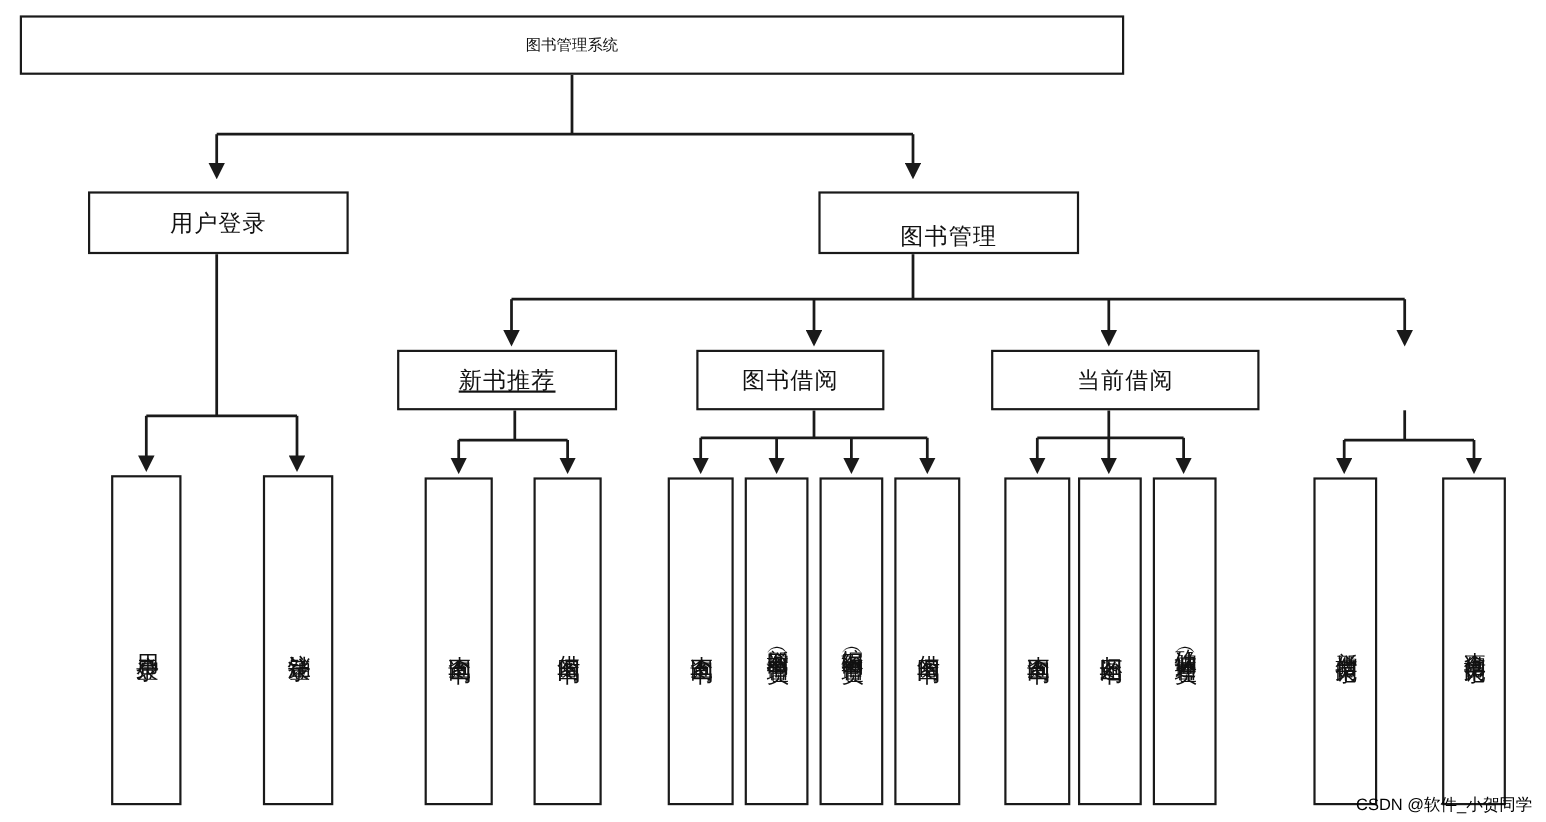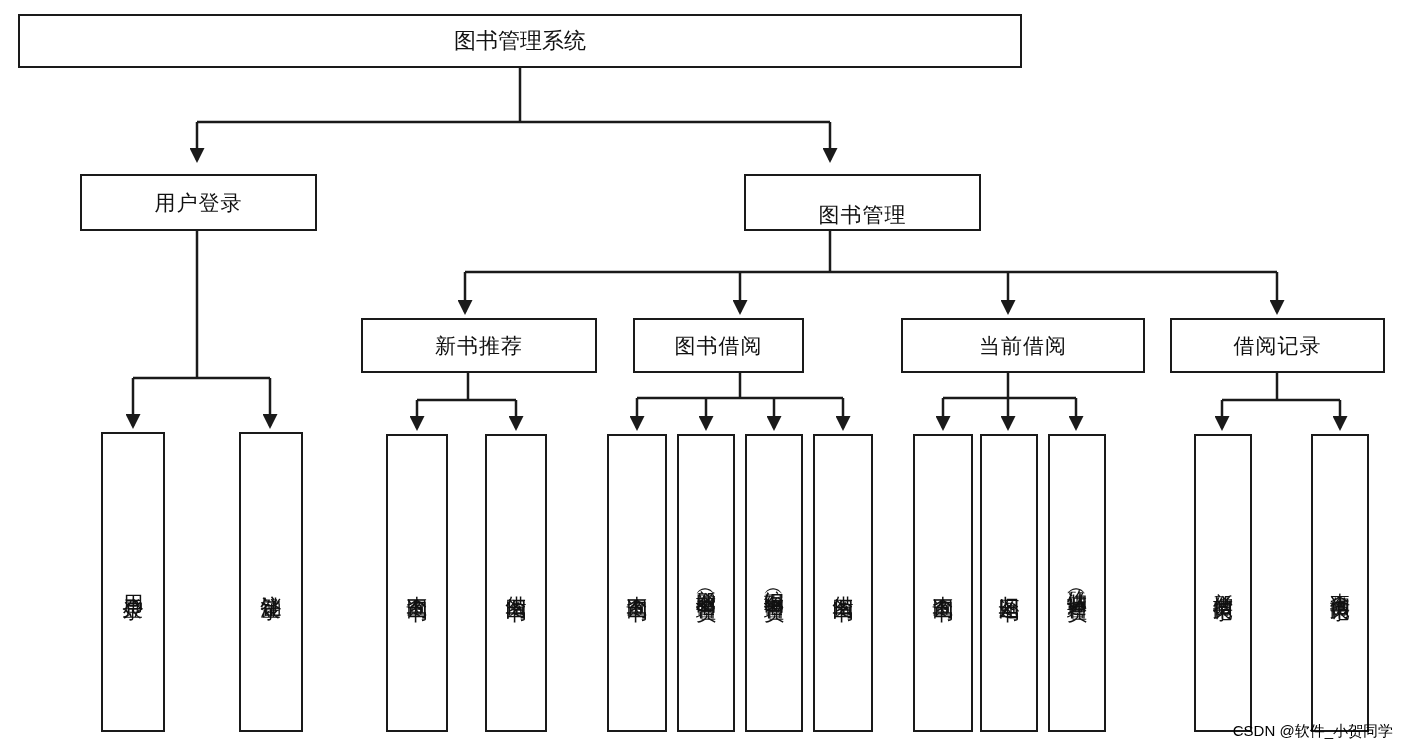--- a/index.html
+++ b/index.html
@@ -31,21 +31,21 @@
     align-items: center;
     justify-content: center;
     color: #111111;
     z-index: 2;
   }
   .node.h {
     font-size: 21px;
     letter-spacing: 1px;
   }
   .node.root {
-    font-size: 22px;
+    font-size: 14px;
   }
   .node.v {
     font-size: 21px;
     writing-mode: vertical-rl;
     text-orientation: upright;
     letter-spacing: 2px;
     line-height: 1.05;
     padding: 8px 0;
   }
   .node.v .txt {
@@ -124,31 +124,28 @@
     <span class="txt">图书管理系统</span>
   </div>
 
   <div class="node h" style="left:80px; top:174px; width:237px; height:57px;">
     <span class="txt">用户登录</span>
   </div>
   <div class="node h" style="left:744px; top:174px; width:237px; height:57px;align-items:flex-end;">
     <span class="txt">图书管理</span>
   </div>
 
-  <div class="node h" style="left:361px; top:318px; width:236px; height:55px;">
+  <div class="node h" style="left:361px; top:318px; width:200px; height:55px;text-decoration:underline;">
     <span class="txt">新书推荐</span>
   </div>
   <div class="node h" style="left:633px; top:318px; width:171px; height:55px;">
     <span class="txt">图书借阅</span>
   </div>
   <div class="node h" style="left:901px; top:318px; width:244px; height:55px;align-items:center;">
     <span class="txt">当前借阅</span>
-  </div>
-  <div class="node h" style="left:1170px; top:318px; width:215px; height:55px;">
-    <span class="txt">借阅记录</span>
   </div>
 
   <div class="node v" style="left:101px; top:432px; width:64px; height:300px;">
     <span class="txt">用户登录</span>
   </div>
   <div class="node v" style="left:239px; top:432px; width:64px; height:300px;">
     <span class="txt">注销登录</span>
   </div>
 
   <div class="node v" style="left:386px; top:434px; width:62px; height:298px;">

